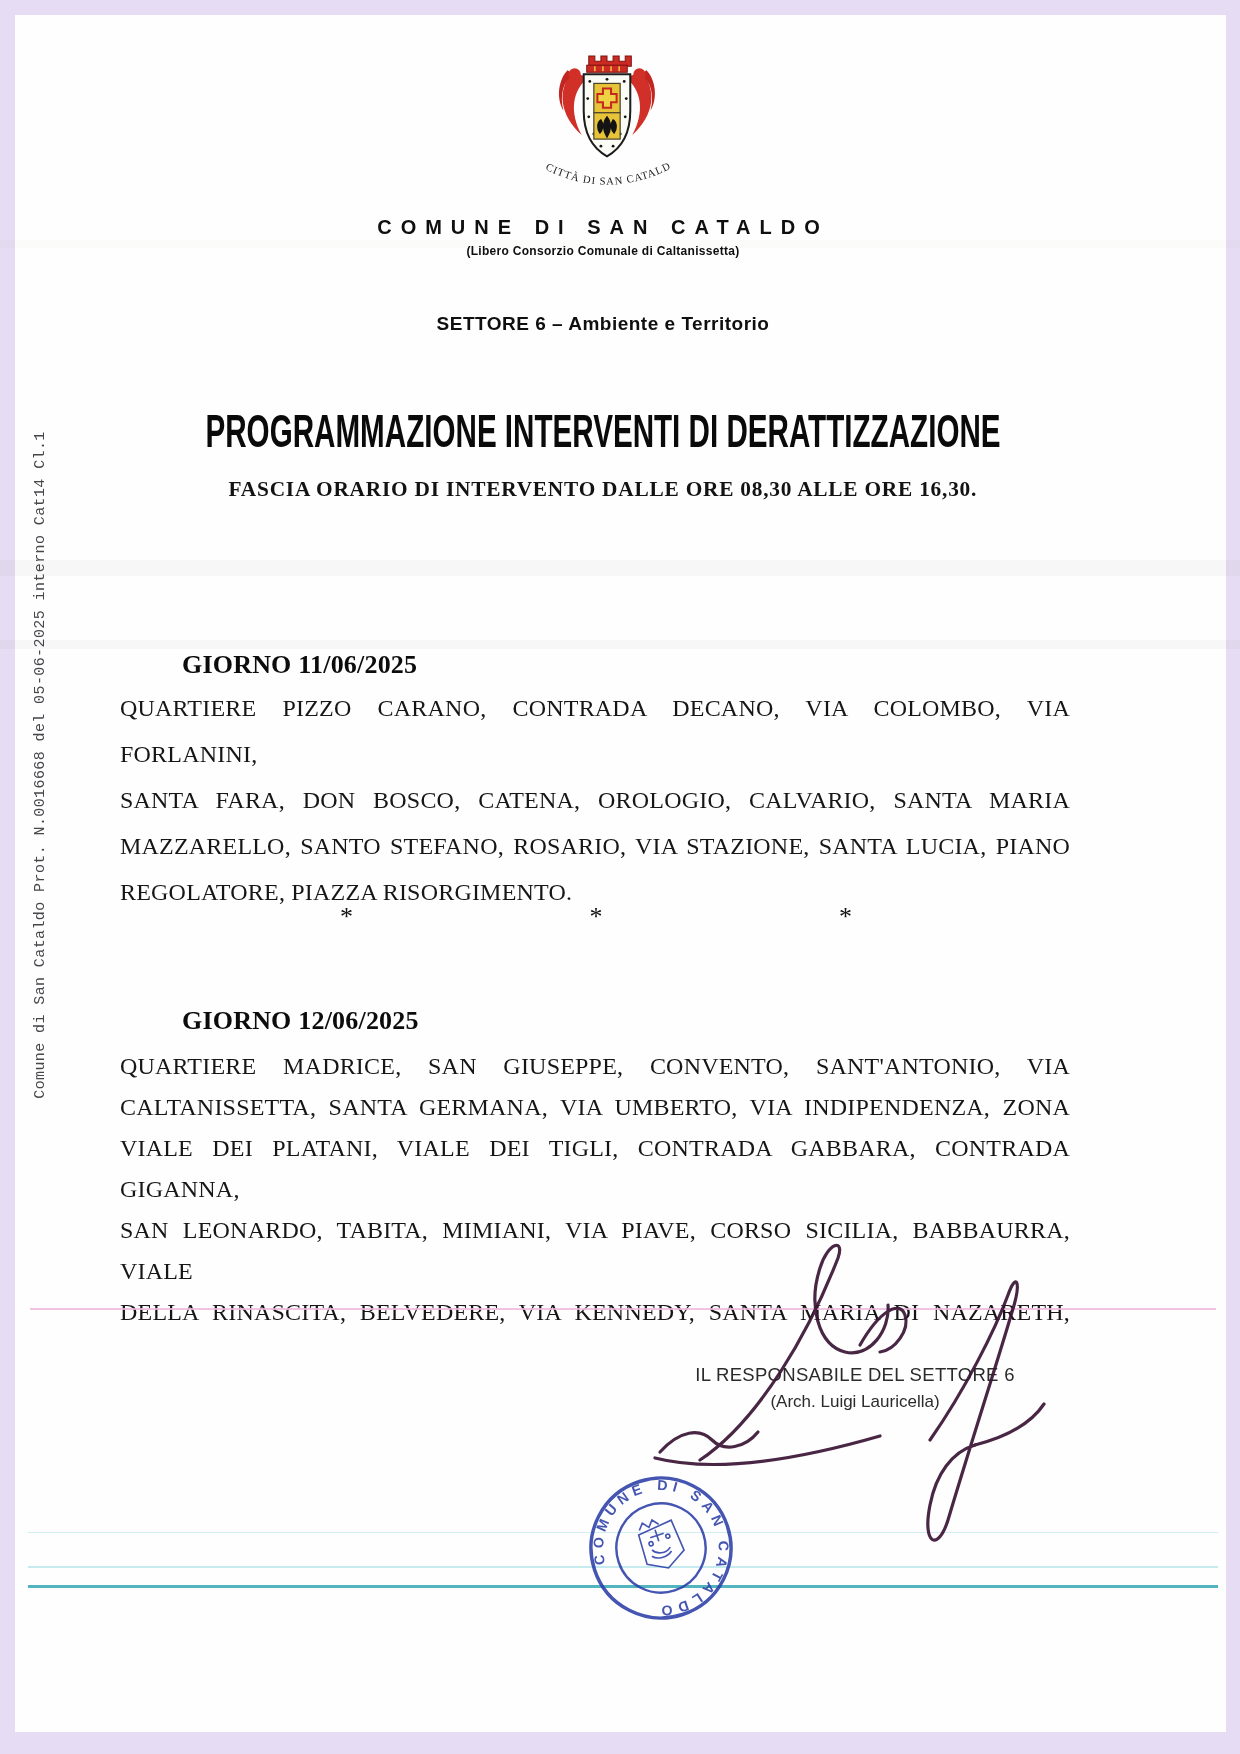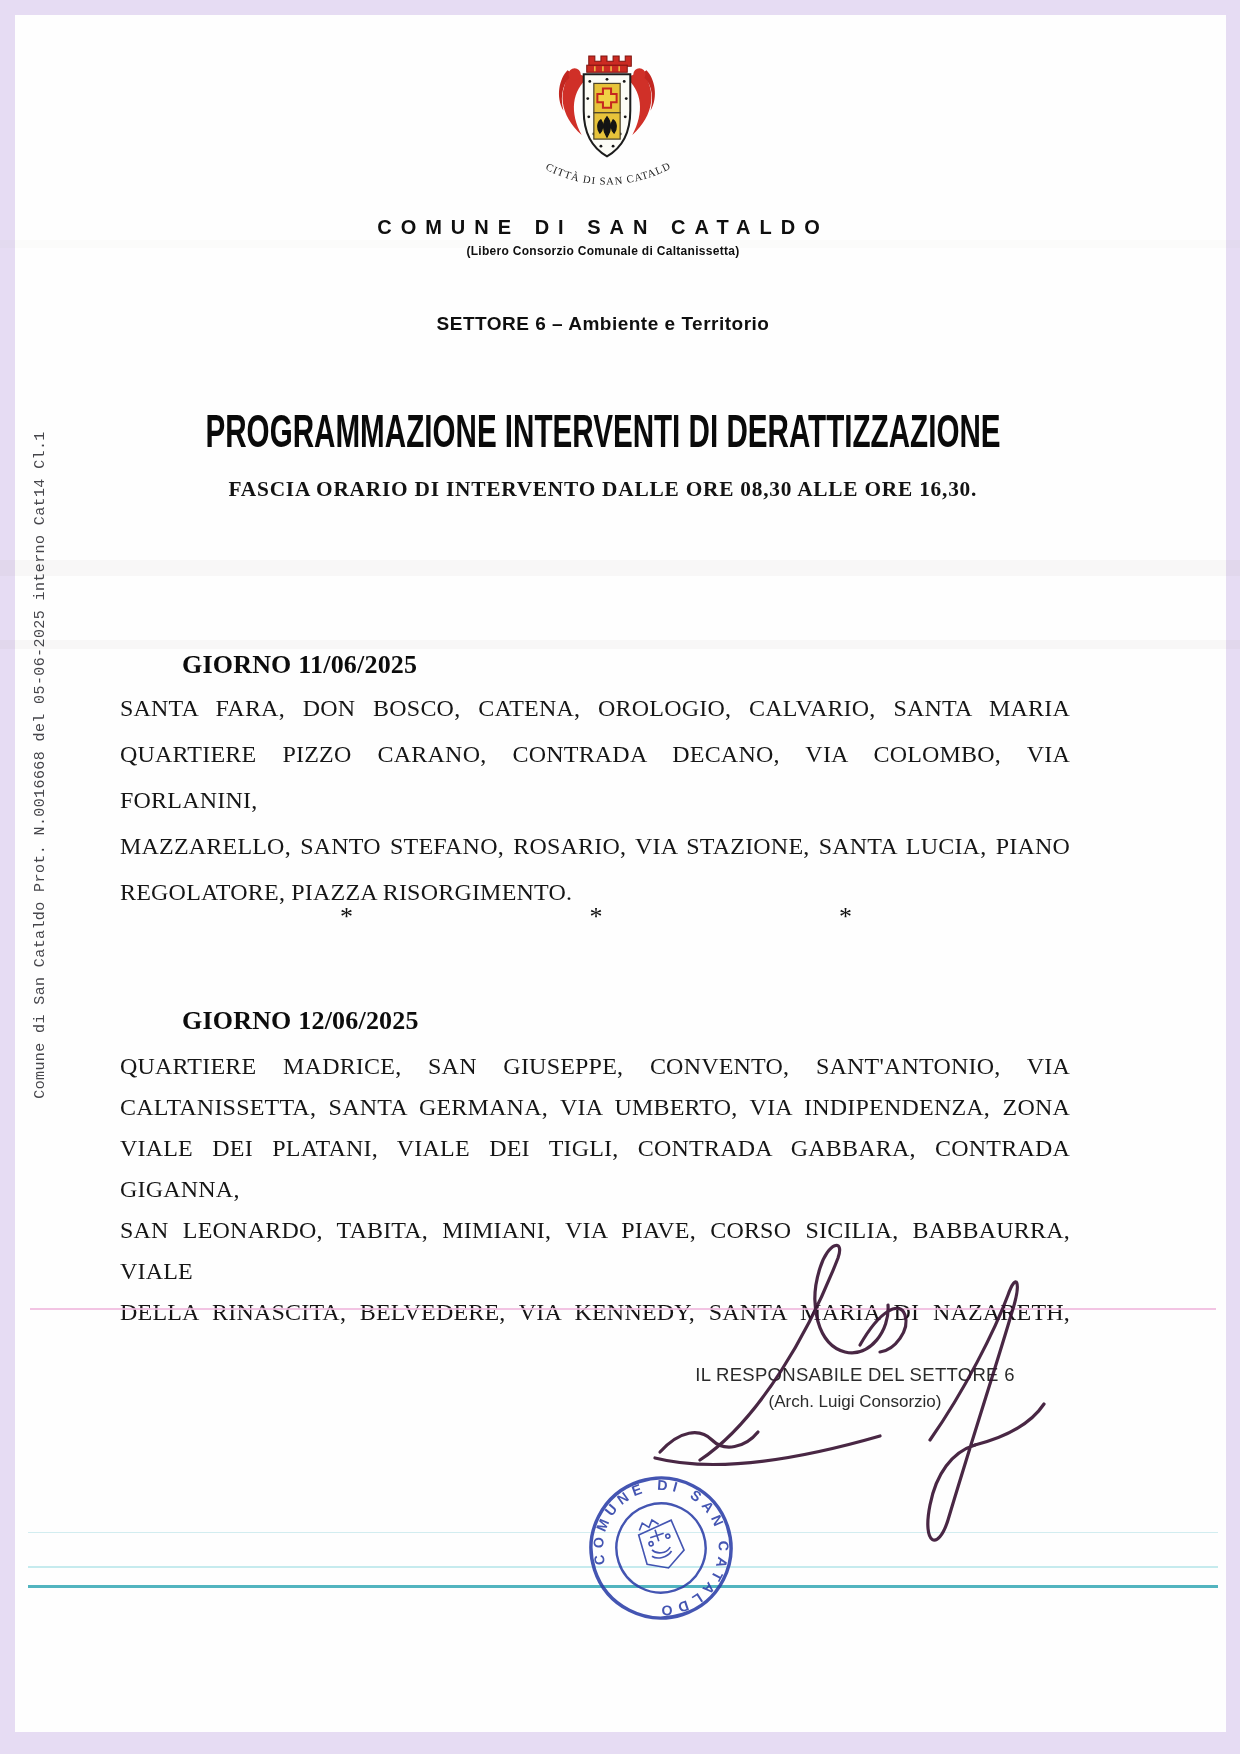--- a/index.html
+++ b/index.html
@@ -127,22 +127,22 @@
   <div class="abs centerband doc-title">
     <span>PROGRAMMAZIONE INTERVENTI DI DERATTIZZAZIONE</span>
   </div>
   <div class="abs centerband doc-subtitle">
     <span>FASCIA ORARIO DI INTERVENTO DALLE ORE 08,30 ALLE ORE 16,30.</span>
   </div>
 
   <div>
     <div class="abs sec-head" style="top:650px;">GIORNO 11/06/2025</div>
     <div class="abs sec-body body-1" style="top:685px;">
+        <div class="doc-line">QUARTIERE PIZZO CARANO, CONTRADA DECANO, VIA COLOMBO, VIA FORLANINI,</div>
         <div class="doc-line">SANTA FARA, DON BOSCO, CATENA, OROLOGIO, CALVARIO, SANTA MARIA</div>
-        <div class="doc-line">QUARTIERE PIZZO CARANO, CONTRADA DECANO, VIA COLOMBO, VIA FORLANINI,</div>
         <div class="doc-line">MAZZARELLO, SANTO STEFANO, ROSARIO, VIA STAZIONE, SANTA LUCIA, PIANO</div>
         <div class="doc-line last">REGOLATORE, PIAZZA RISORGIMENTO.</div>
       </div>
   </div>
 
   <div class="abs separator">
     <span>*</span>
     <span>*</span>
     <span>*</span>
   </div>
@@ -158,21 +158,21 @@
       </div>
   </div>
 
   <div class="abs pink-line"></div>
   <div class="abs teal-faint"></div>
   <div class="abs teal-light"></div>
   <div class="abs teal-dark"></div>
 
   <div class="abs sig-block">
     <div class="sig-role">IL RESPONSABILE DEL SETTORE 6</div>
-    <div class="sig-name">(Arch. Luigi Consorzio)</div>
+    <div class="sig-name">(Arch. Luigi Lauricella)</div>
   </div>
 
   <svg class="abs stamp" viewBox="0 0 150 150">
     <g transform="rotate(-18 75 75)" stroke="#2b3ea8" fill="none">
       <circle cx="75" cy="75" r="69" stroke-width="3.4"></circle>
       <circle cx="75" cy="75" r="44" stroke-width="2.4"></circle>
       <path id="stampArc" d="M18,75 a57,57 0 1,1 0,0.01" stroke="none"></path>
       <text font-family="Liberation Sans, sans-serif" font-weight="700" font-size="14" letter-spacing="5" fill="#2b3ea8" stroke="none">
         <textPath href="#stampArc" startOffset="2">COMUNE DI SAN CATALDO</textPath>
       </text>

